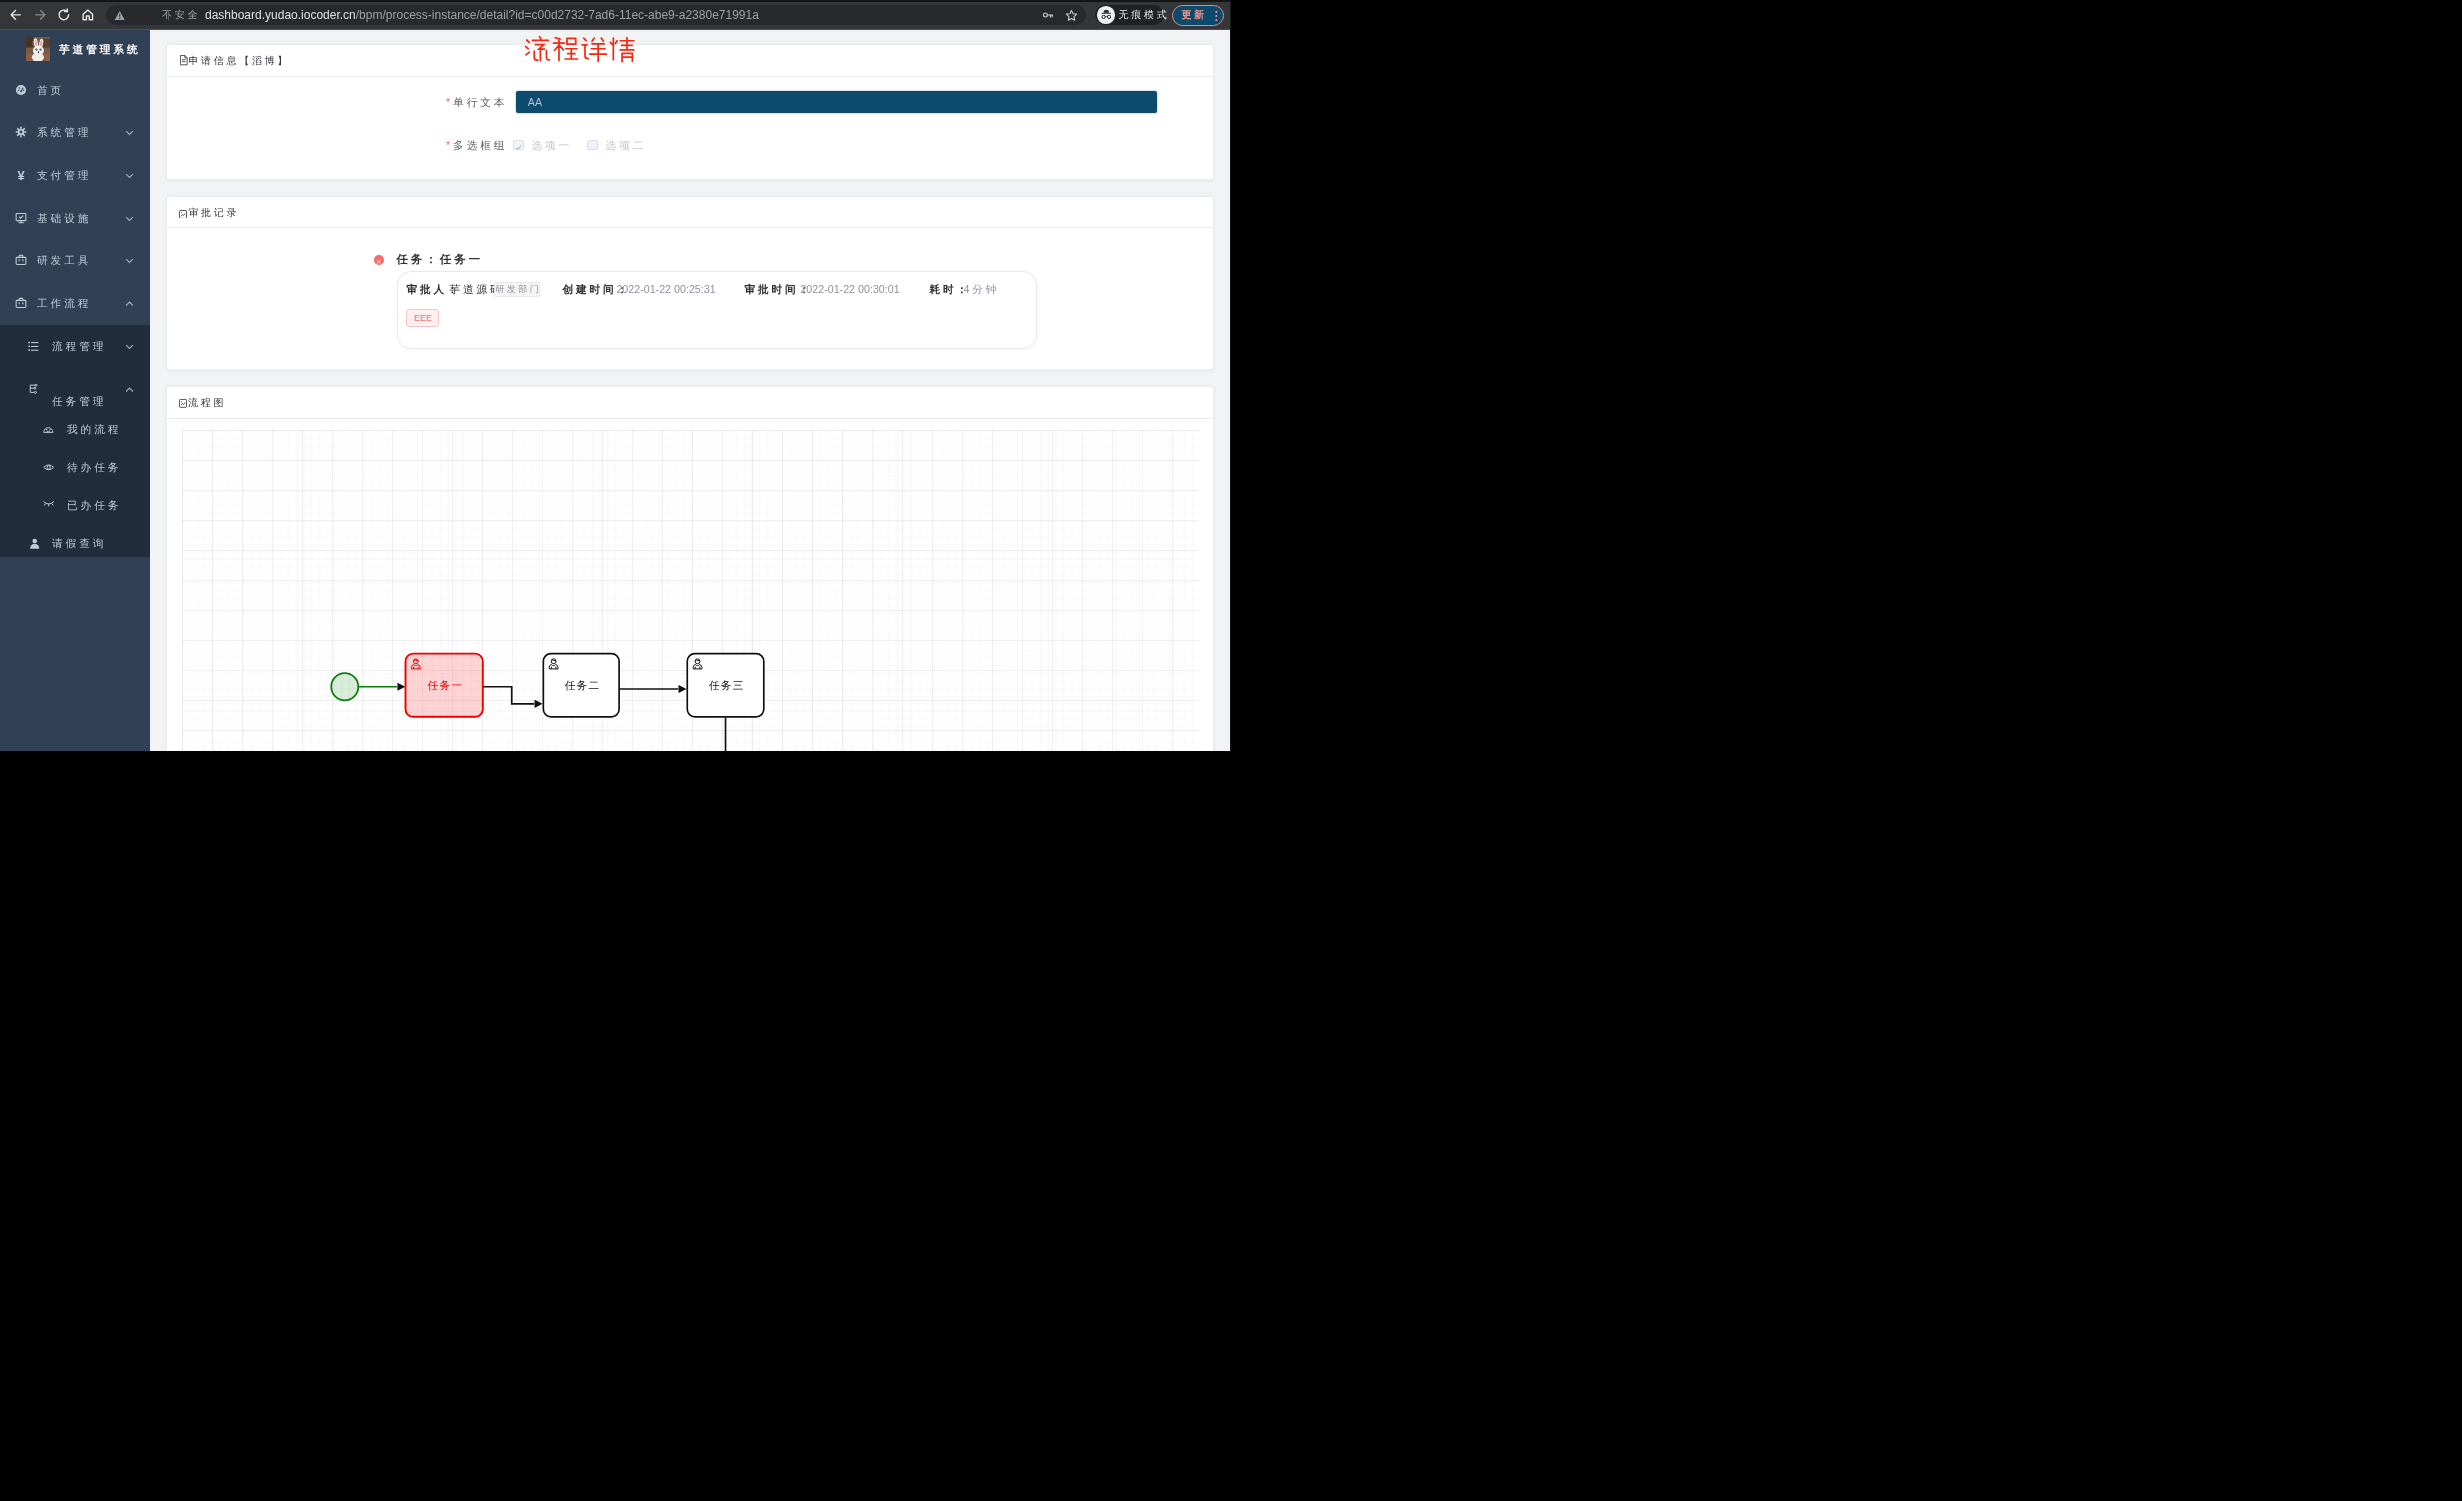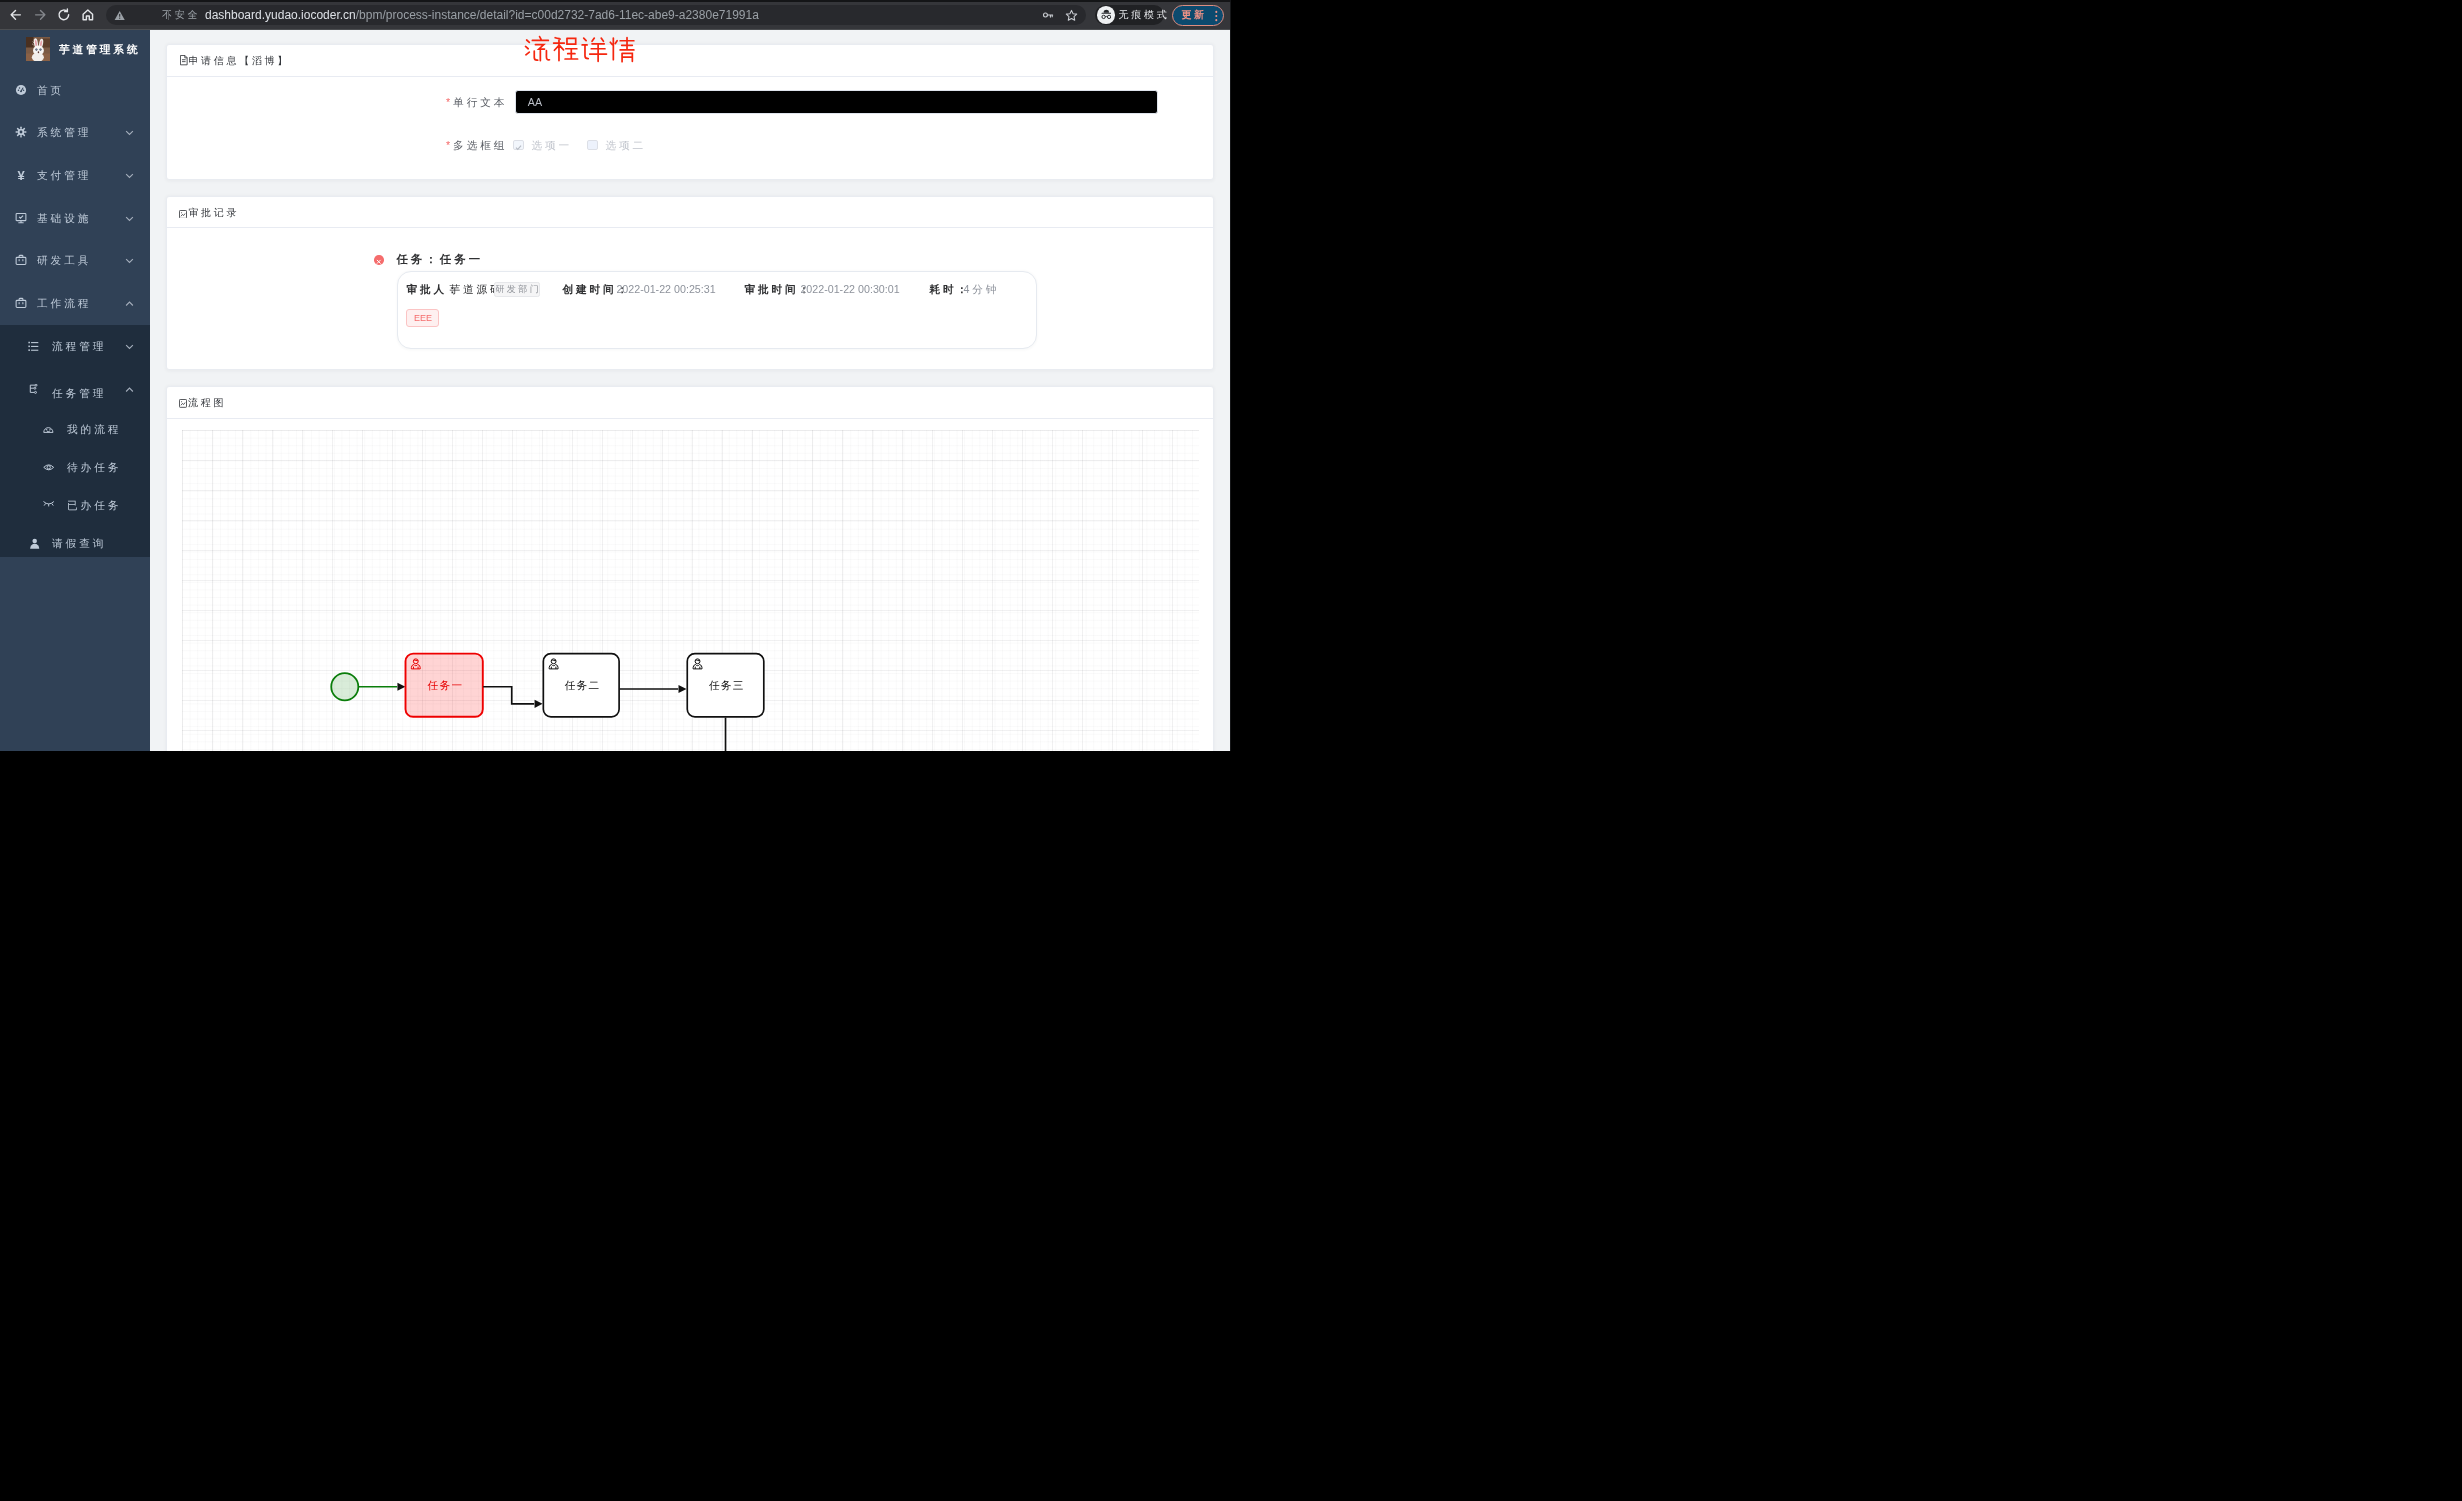--- a/index.html
+++ b/index.html
@@ -202,21 +202,21 @@
             <path d="M1.5 1.5 L6 6 L10.5 1.5"></path>
           </svg>
       </div>
       <div class="mi" style="top:43px;height:43px">
         <svg class="ic" style="left:28px;top:16px" width="10.7" height="10.7" viewBox="0 0 14 14" fill="none" stroke="#bfcbd9" stroke-width="1.3">
             <path d="M3 1.5 H9 M3 1.5 V11 M3 5.5 H7.5 M3 11 H8"></path>
             <circle cx="10.5" cy="1.5" r="1.3"></circle>
             <circle cx="9" cy="5.5" r="1.3"></circle>
             <circle cx="9.8" cy="11" r="1.3"></circle>
           </svg>
-        <div class="t" style="left:52px;top:4px;line-height:43px">任务管理</div>
+        <div class="t" style="left:52px;top:12px;line-height:43px">任务管理</div>
         <svg class="ch" style="top:19px" width="9" height="6" viewBox="0 0 12 8" fill="none" stroke="#a3adbb" stroke-width="1.5">
             <path d="M1.5 6 L6 1.5 L10.5 6"></path>
           </svg>
       </div>
       <div class="mi" style="top:85px;height:38px">
         <svg class="ic" style="left:43px;top:13.7px" width="10.7" height="10.7" viewBox="0 0 14 14" fill="none" stroke="#bfcbd9" stroke-width="1.3">
             <path d="M1 11 a6 6.2 0 0 1 12 0 Z"></path>
             <circle cx="4.8" cy="7.4" r="0.9" fill="#bfcbd9" stroke="none"></circle>
             <circle cx="9.2" cy="7.4" r="0.9" fill="#bfcbd9" stroke="none"></circle>
             <path d="M5 9.3 Q7 10.6 9 9.3"></path>
@@ -274,21 +274,21 @@
     </svg>
     <div class="card" id="card1" style="top:13.7px;height:136px;">
       <svg class="abs" style="left:12.6px;top:10.7px" width="7.6" height="10.3" viewBox="0 0 10 13.5" fill="none" stroke="#32353a" stroke-width="1.1">
           <path d="M0.6 0.6 H6.5 L9.4 3.5 V12.9 H0.6 Z"></path>
           <path d="M6.3 0.6 V3.7 H9.4"></path>
           <path d="M2.6 6.2 H7.4 M2.6 8.7 H7.4"></path>
         </svg>
       <div class="ti cjk" style="left:21px;top:0;line-height:32px">申请信息【滔博】</div>
       <div class="cdiv" style="top:31px"></div>
       <div class="abs" style="left:185px;top:45px;width:155px;height:24px;line-height:24px;text-align:right;font-size:10.7px;color:#5b5f66;font-weight:500;white-space:nowrap"><span style="color:#f56c6c;margin-right:3px">*</span><span class="cjk">单行文本</span></div>
-      <div class="abs" style="left:348px;top:45px;width:643px;height:24px;background:#000000;border:0.8px solid #dfe4ec;border-radius:3px;line-height:23px;font-size:10.7px;color:#bbbfc7;padding-left:11.4px">AA</div>
+      <div class="abs" style="left:348px;top:45px;width:643px;height:24px;background:#0c4a6e;border:0.8px solid #dfe4ec;border-radius:3px;line-height:23px;font-size:10.7px;color:#bbbfc7;padding-left:11.4px">AA</div>
       <div class="abs" style="left:185px;top:92px;width:155px;height:17px;line-height:17px;text-align:right;font-size:10.7px;color:#5b5f66;font-weight:500;white-space:nowrap"><span style="color:#f56c6c;margin-right:3px">*</span><span class="cjk">多选框组</span></div>
       <div class="abs" style="left:346px;top:95px;width:10.7px;height:10.7px;background:#f2f6fc;border:0.8px solid #dcdfe6;border-radius:1.9px"><svg width="9" height="9" viewBox="0 0 12 12" fill="none" stroke="#b7bcc5" stroke-width="1.5">
             <path d="M2.6 6.2 L5 8.6 L9.4 3.4"></path>
           </svg></div>
       <div class="abs cjk" style="left:364px;top:92px;height:17px;line-height:17px;font-size:10.7px;color:#c0c4cc;white-space:nowrap">选项一</div>
       <div class="abs" style="left:420px;top:95px;width:10.7px;height:10.7px;background:#edf2fc;border:0.8px solid #dcdfe6;border-radius:1.9px"></div>
       <div class="abs cjk" style="left:438px;top:92px;height:17px;line-height:17px;font-size:10.7px;color:#c0c4cc;white-space:nowrap">选项二</div>
     </div>
     <div class="card" id="card2" style="top:166px;height:174px;">
       <svg class="abs" style="left:12px;top:12.6px" width="8" height="8.8" viewBox="0 0 10.5 11.5" fill="none" stroke="#32353a" stroke-width="1.1">

